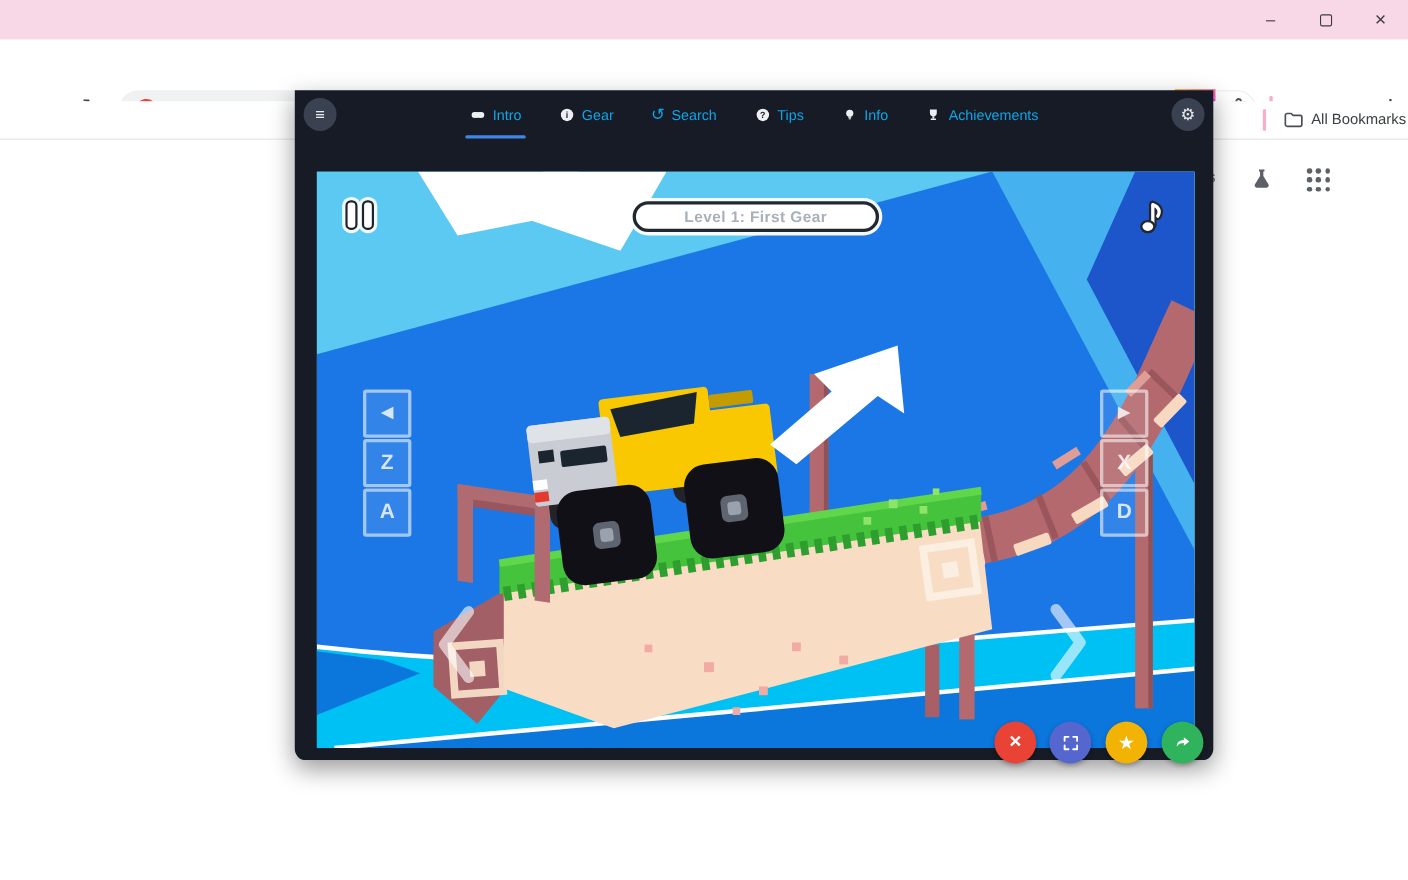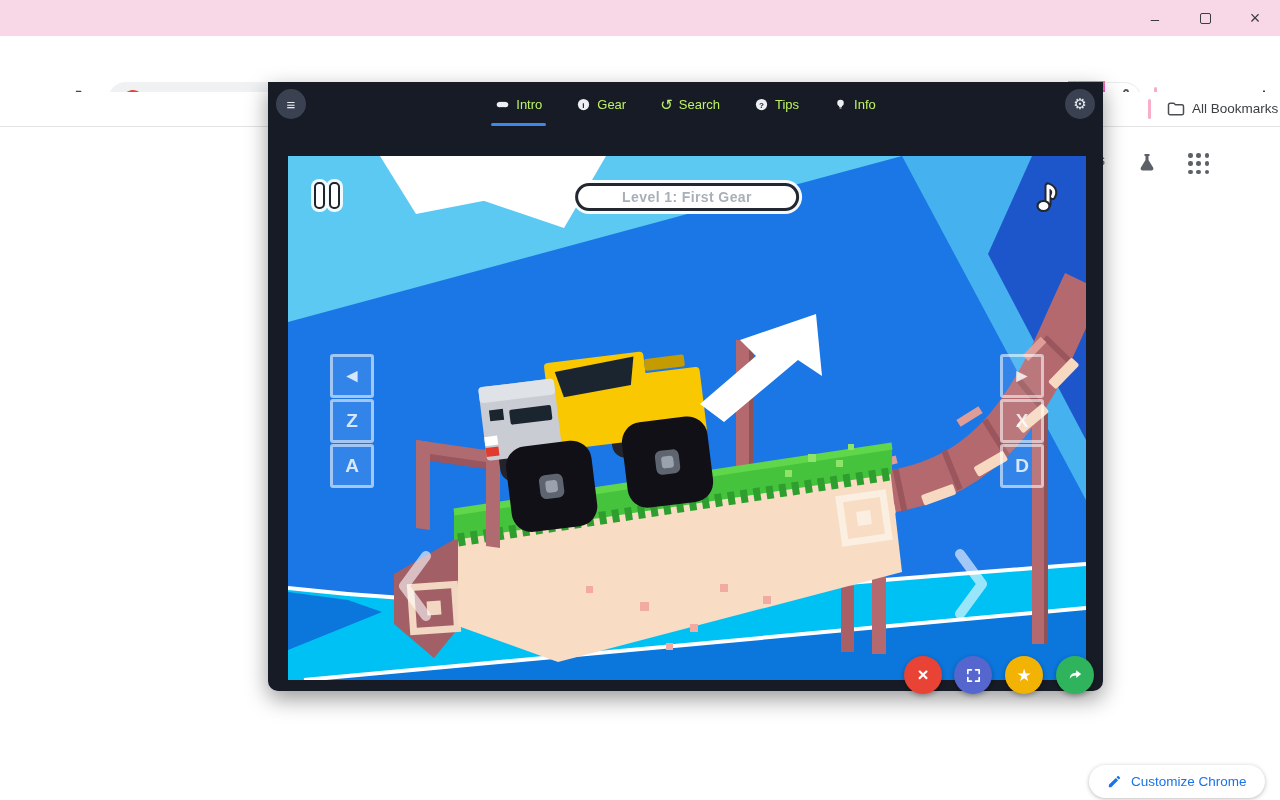--- a/index.html
+++ b/index.html
@@ -50,21 +50,21 @@
     box-shadow:0 1px 4px rgba(60,64,67,.35); display:flex; align-items:center; gap:9px;
     padding:0 18px; color:#1A73E8; font-size:13.5px; }
 
   
   .popup { left:268px; top:82px; width:835px; height:609px; background:#161B25;
     border-radius:0 0 10px 10px; box-shadow:0 8px 22px rgba(0,0,0,.4); z-index:5; }
   .popup-nav { display:flex; align-items:center; height:44px; padding:0 8px; }
   .circle-btn { width:30px; height:30px; border-radius:50%; background:#3A4252; color:#E8EAEE;
     display:flex; align-items:center; justify-content:center; font-size:15px; flex:0 0 30px; }
   .tabs { flex:1; display:flex; justify-content:center; gap:30px; height:44px; }
-  .tab { display:flex; align-items:center; gap:6px; color:#bef264; font-size:13px; position:relative; padding:0 2px; }
+  .tab { display:flex; align-items:center; gap:6px; color:#0ea5e9; font-size:13px; position:relative; padding:0 2px; }
   .tab.active::after { content:""; position:absolute; left:-2px; right:-2px; bottom:0; height:3px;
     background:#3E86E8; border-radius:2px; }
   .tab .hist-glyph { font-size:15px; line-height:1; }
 
   .game { position:absolute; left:20px; top:74px; width:798px; height:524px; overflow:hidden; background:#5BC9F2; }
   .scene { position:absolute; left:0; top:0; width:100%; height:100%; }
 
   
   .pause-hud { left:26px; top:26px; display:flex; gap:4px; }
   .pause-hud span { width:11px; height:27px; background:#fff; border:2.5px solid #1F232B;
@@ -178,26 +178,20 @@
     <span></span>
       <span></span>
       <span></span>
       <span></span>
       <span></span>
       <span></span>
       <span></span>
       <span></span>
       <span></span>
   </div>
-  <div class="abs customize-btn">
-    <svg viewBox="0 0 24 24" width="15" height="15">
-      <path d="M3,17.2V21h3.8L17.8,9.9l-3.7-3.7L3,17.2z M20.7,7c.4-.4.4-1,0-1.4l-2.3-2.3c-.4-.4-1-.4-1.4,0l-1.8,1.8,3.7,3.7L20.7,7z" fill="#1A73E8"></path>
-    </svg>
-    <span>Customize Chrome</span>
-  </div>
 
   <div class="abs popup">
     <div class="popup-nav">
       <div class="circle-btn">
           <span>≡</span>
         </div>
       <div class="tabs">
         <div class="tab active">
           <svg viewBox="0 0 24 24" width="15" height="15">
             <circle cx="7" cy="12" r="4.2" fill="#EDEFF3"></circle>
@@ -224,20 +218,28 @@
           </svg>
           <span>Tips</span>
         </div>
         <div class="tab">
           <svg viewBox="0 0 24 24" width="15" height="15">
             <circle cx="12" cy="9.5" r="5.2" fill="#EDEFF3"></circle>
             <rect x="9.8" y="14" width="4.4" height="2.2" fill="#EDEFF3"></rect>
             <rect x="10.4" y="16.8" width="3.2" height="1.6" fill="#EDEFF3"></rect>
           </svg>
           <span>Info</span>
+        </div>
+        <div class="tab">
+          <svg viewBox="0 0 24 24" width="15" height="15">
+            <path d="M7,4h10v5c0,3.1-2.2,5.2-5,5.2S7,12.1,7,9Z" fill="#EDEFF3"></path>
+            <rect x="10.6" y="14" width="2.8" height="3" fill="#EDEFF3"></rect>
+            <rect x="8" y="17" width="8" height="2.4" rx="1" fill="#EDEFF3"></rect>
+          </svg>
+          <span>Achievements</span>
         </div>
       </div>
       <div class="circle-btn">
           <span>⚙</span>
         </div>
     </div>
 
     <div class="game">
       <svg class="scene" viewBox="0 0 798 524" preserveAspectRatio="none">
         <rect width="798" height="524" fill="#5BC9F2"></rect>

